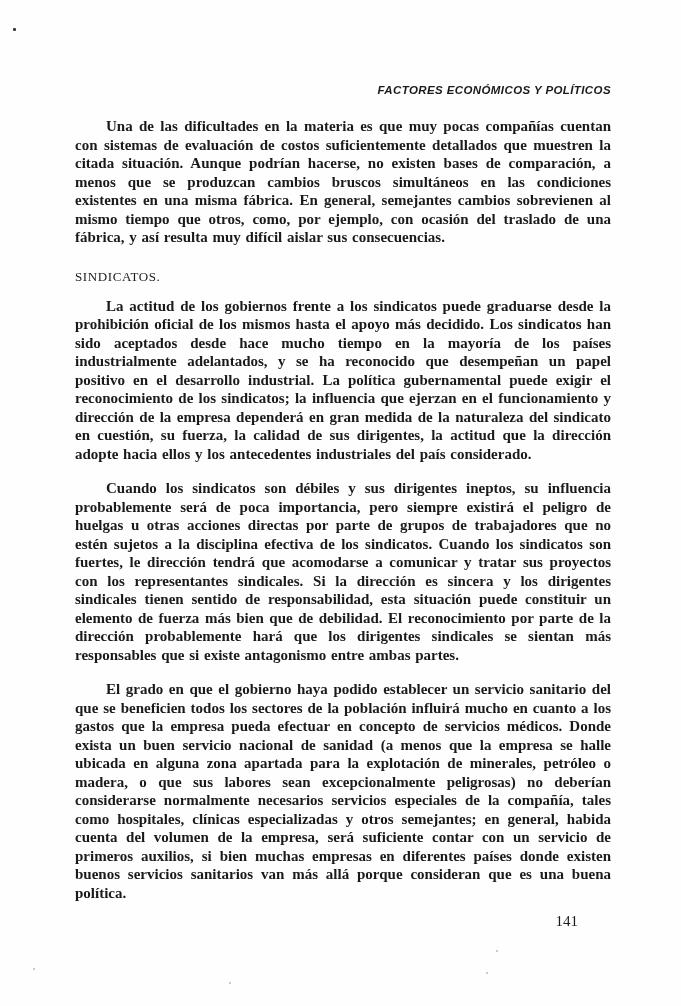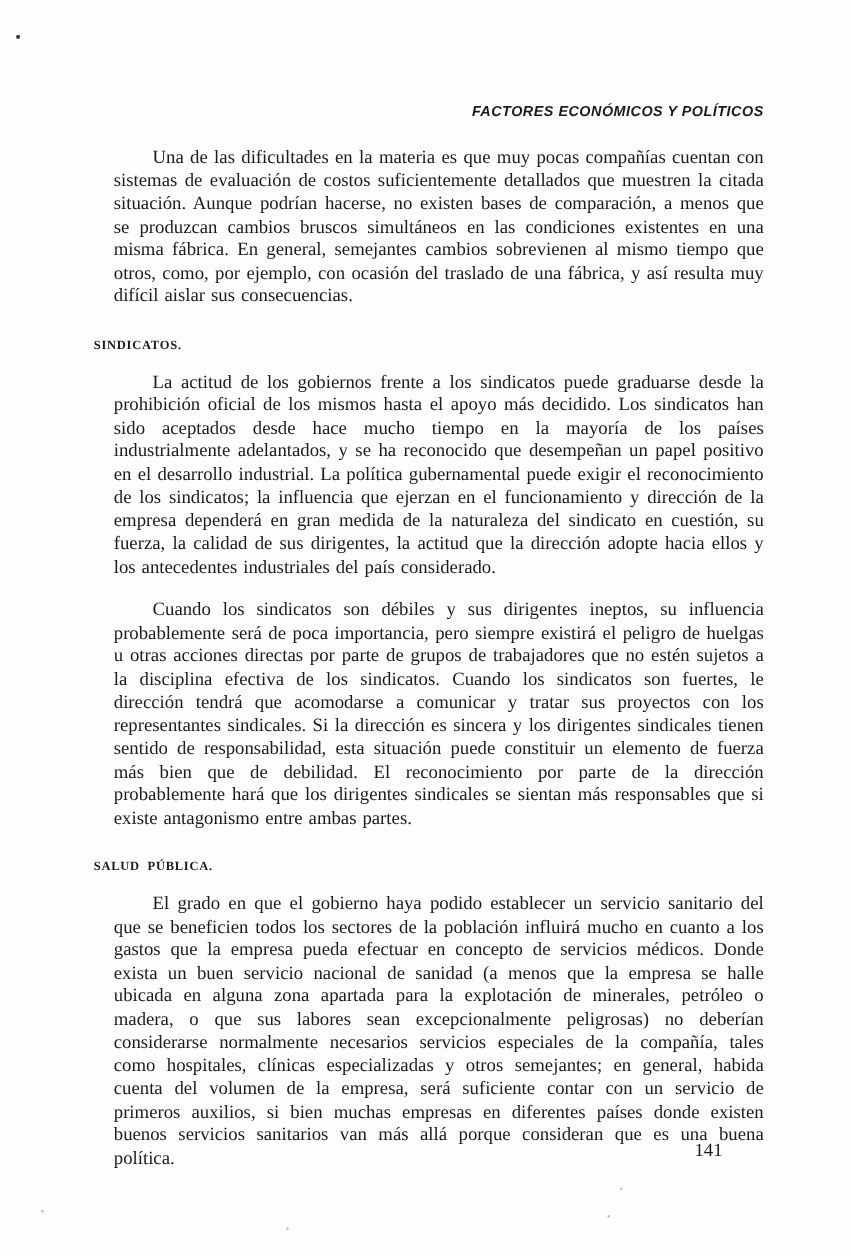--- a/index.html
+++ b/index.html
@@ -34,27 +34,28 @@
     line-height: 13px;
     letter-spacing: 0.4px;
     text-align: right;
     margin-bottom: 20px;
   }
   p.body-para {
     font-size: 15px;
     line-height: 18.5px;
     text-align: justify;
     text-indent: 31px;
-    margin: 0 0 16px 16px;
+    margin: 0 0 16px 0;
     word-spacing: 1px;
+    font-weight: bold;
   }
   h2.section-heading {
-    font-size: 10px;
+    font-size: 13px;
     line-height: 15px;
-    font-weight: 700;
+    font-weight: 400;
     letter-spacing: 0.6px;
     word-spacing: 3px;
     margin: 22px 0 13px 0;
   }
   .page-number {
     position: absolute;
     top: 912px;
     right: 103px;
     font-size: 15px;
     line-height: 18px;
@@ -84,21 +85,20 @@
     <div class="running-header">FACTORES ECONÓMICOS Y POLÍTICOS</div>
 
     <p class="body-para">Una de las dificultades en la materia es que muy pocas compañías cuentan con sistemas de evaluación de costos suficientemente detallados que muestren la citada situación. Aunque podrían hacerse, no existen bases de comparación, a menos que se produzcan cambios bruscos simultáneos en las condiciones existentes en una misma fábrica. En general, semejantes cambios sobrevienen al mismo tiempo que otros, como, por ejemplo, con ocasión del traslado de una fábrica, y así resulta muy difícil aislar sus consecuencias.</p>
 
     <h2 class="section-heading">SINDICATOS.</h2>
 
     <p class="body-para">La actitud de los gobiernos frente a los sindicatos puede graduarse desde la prohibición oficial de los mismos hasta el apoyo más decidido. Los sindicatos han sido aceptados desde hace mucho tiempo en la mayoría de los países industrialmente adelantados, y se ha reconocido que desempeñan un papel positivo en el desarrollo industrial. La política gubernamental puede exigir el reconocimiento de los sindicatos; la influencia que ejerzan en el funcionamiento y dirección de la empresa dependerá en gran medida de la naturaleza del sindicato en cuestión, su fuerza, la calidad de sus dirigentes, la actitud que la dirección adopte hacia ellos y los antecedentes industriales del país considerado.</p>
 
     <p class="body-para">Cuando los sindicatos son débiles y sus dirigentes ineptos, su influencia probablemente será de poca importancia, pero siempre existirá el peligro de huelgas u otras acciones directas por parte de grupos de trabajadores que no estén sujetos a la disciplina efectiva de los sindicatos. Cuando los sindicatos son fuertes, le dirección tendrá que acomodarse a comunicar y tratar sus proyectos con los representantes sindicales. Si la dirección es sincera y los dirigentes sindicales tienen sentido de responsabilidad, esta situación puede constituir un elemento de fuerza más bien que de debilidad. El reconocimiento por parte de la dirección probablemente hará que los dirigentes sindicales se sientan más responsables que si existe antagonismo entre ambas partes.</p>
 
-    <h2 class="section-heading">SALUD PÚBLICA.</h2>
 
     <p class="body-para">El grado en que el gobierno haya podido establecer un servicio sanitario del que se beneficien todos los sectores de la población influirá mucho en cuanto a los gastos que la empresa pueda efectuar en concepto de servicios médicos. Donde exista un buen servicio nacional de sanidad (a menos que la empresa se halle ubicada en alguna zona apartada para la explotación de minerales, petróleo o madera, o que sus labores sean excepcionalmente peligrosas) no deberían considerarse normalmente necesarios servicios especiales de la compañía, tales como hospitales, clínicas especializadas y otros semejantes; en general, habida cuenta del volumen de la empresa, será suficiente contar con un servicio de primeros auxilios, si bien muchas empresas en diferentes países donde existen buenos servicios sanitarios van más allá porque consideran que es una buena política.</p>
 
   </div>
 
   <div class="page-number">141</div>
 
   <span class="speck faint s2"></span>
   <span class="speck faint s3"></span>
   <span class="speck faint s4"></span>

